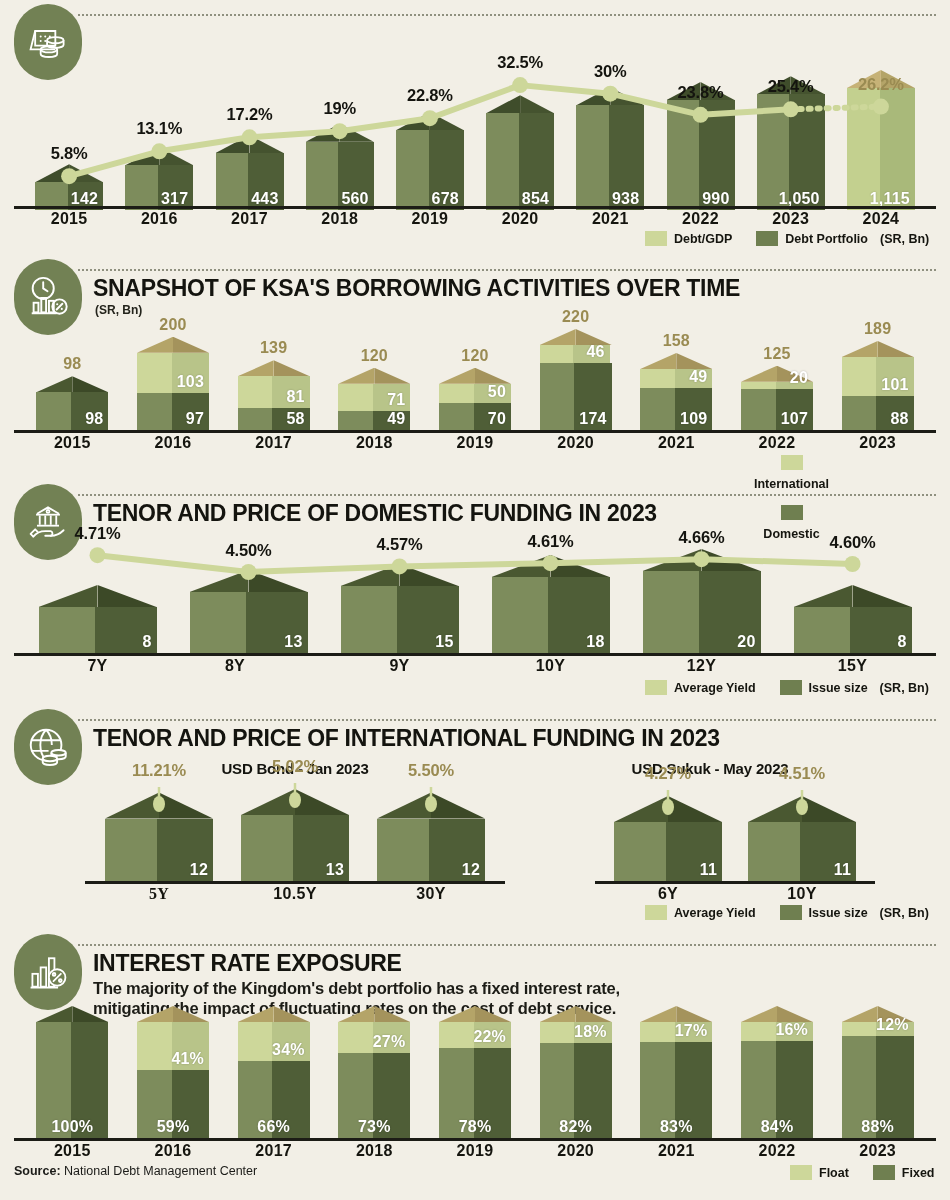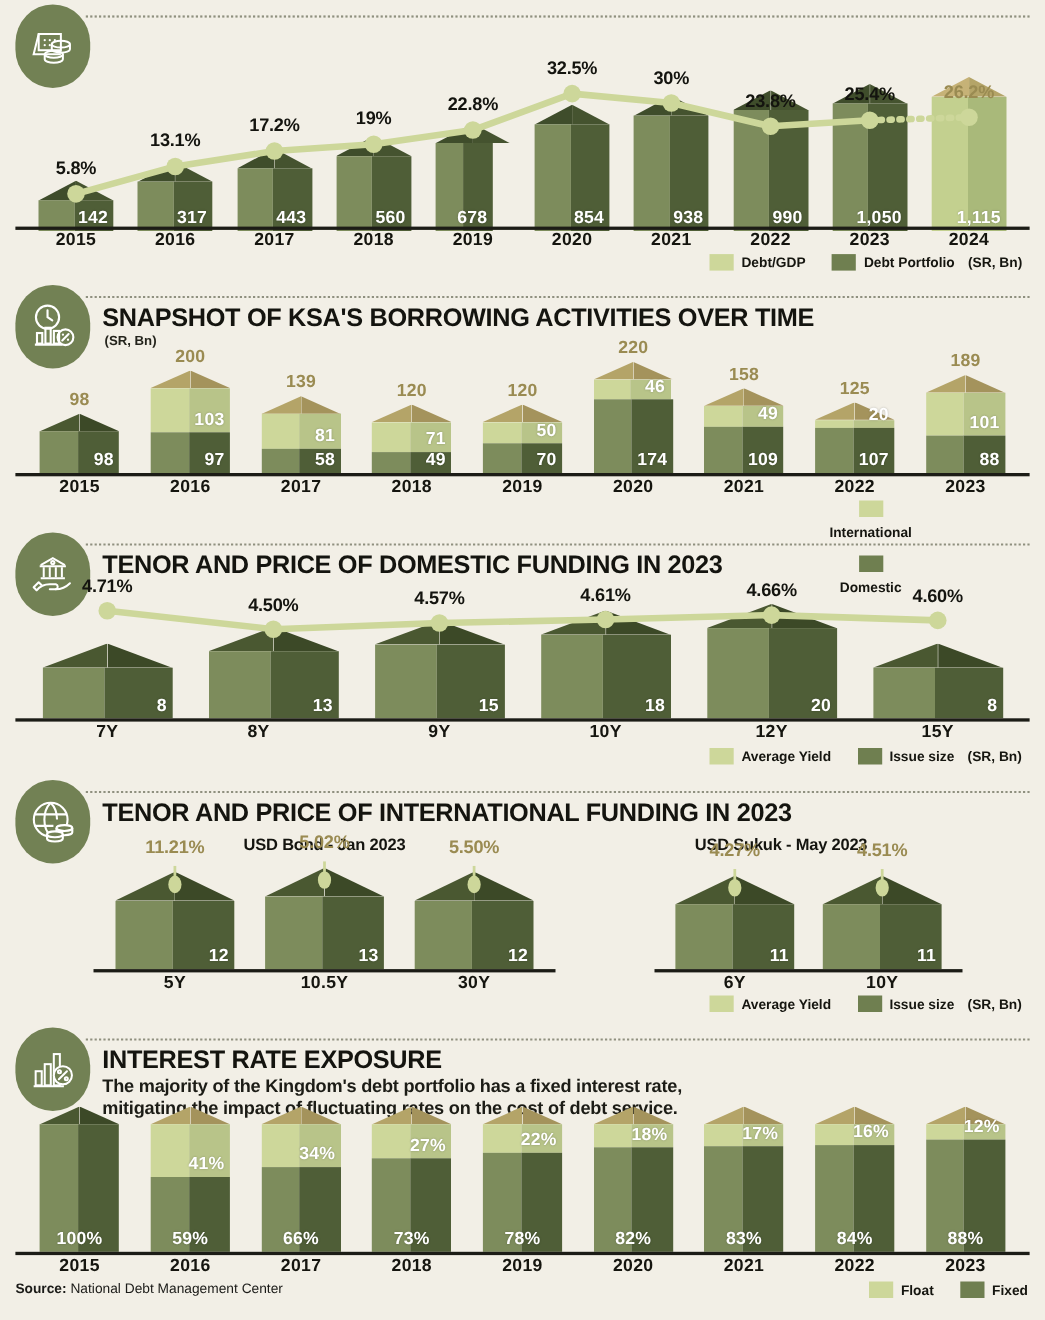--- a/index.html
+++ b/index.html
@@ -139,21 +139,21 @@
         </div>
         <div class="bar" style="left:291.70000000000005px;width:68px;height:68.24215246636771px;top:81.75784753363229px;position:absolute;">
           <div class="f-left" style="position:absolute;left:0;top:0;bottom:0;width:48%;background:#7d8c5c;"></div>
           <div class="f-right" style="position:absolute;right:0;top:0;bottom:0;width:52%;background:#4f5e37;"></div>
           <div class="top3d" style="position:absolute;left:0;top:-18px;width:68px;height:18px;">
             <div style="position:absolute;left:0;top:0;width:50%;height:100%;background:#3f4d2b;clip-path:polygon(0 100%,100% 0,100% 100%);"></div>
             <div style="position:absolute;right:0;top:0;width:50%;height:100%;background:#45532f;clip-path:polygon(0 0,100% 100%,0 100%);"></div>
           </div>
           <div class="val">560</div>
         </div>
-        <div class="bar" style="left:381.90000000000003px;width:52px;height:79.67174887892376px;top:70.32825112107624px;position:absolute;">
+        <div class="bar" style="left:381.90000000000003px;width:68px;height:79.67174887892376px;top:70.32825112107624px;position:absolute;">
           <div class="f-left" style="position:absolute;left:0;top:0;bottom:0;width:48%;background:#7d8c5c;"></div>
           <div class="f-right" style="position:absolute;right:0;top:0;bottom:0;width:52%;background:#4f5e37;"></div>
           <div class="top3d" style="position:absolute;left:0;top:-18px;width:68px;height:18px;">
             <div style="position:absolute;left:0;top:0;width:50%;height:100%;background:#3f4d2b;clip-path:polygon(0 100%,100% 0,100% 100%);"></div>
             <div style="position:absolute;right:0;top:0;width:50%;height:100%;background:#45532f;clip-path:polygon(0 0,100% 100%,0 100%);"></div>
           </div>
           <div class="val">678</div>
         </div>
         <div class="bar" style="left:472.1px;width:68px;height:96.71928251121076px;top:53.280717488789236px;position:absolute;">
           <div class="f-left" style="position:absolute;left:0;top:0;bottom:0;width:48%;background:#7d8c5c;"></div>
@@ -587,21 +587,21 @@
           <div class="val">12</div>
         </div>
         <div style="position:absolute;left:339px;top:3.53846153846154px;width:14px;height:26px;"><svg width="14" height="26" viewBox="0 0 14 26">
             <line x1="7" y1="0" x2="7" y2="12" stroke="#cdd79a" stroke-width="2.5"></line>
             <ellipse cx="7" cy="17" rx="6" ry="8" fill="#cdd79a"></ellipse>
           </svg></div>
         <div class="pctlab gold" style="left:296px;top:-22.46153846153846px;width:100px;">5.50%</div>
       </div>
     <div class="axis" style="left:85px;top:176px;width:420px;"></div>
     <div class="xlabels" id="p4ax" style="left:85px;top:180px;width:420px;">
-        <div class="xlab" style="position:absolute;left:20px;width:108px;top:0;">5Y</div>
+        <div class="xlab" style="position:absolute;left:20px;width:108px;top:0;font-family:Liberation Serif, serif;">5Y</div>
         <div class="xlab" style="position:absolute;left:156px;width:108px;top:0;">10.5Y</div>
         <div class="xlab" style="position:absolute;left:292px;width:108px;top:0;">30Y</div>
       </div>
 
     <div class="plot" id="p4b" style="left:595px;top:78px;width:280px;height:98px;">
         <div class="bar" style="left:19px;width:108px;height:58.92307692307692px;top:39.07692307692308px;position:absolute;">
           <div class="f-left" style="position:absolute;left:0;top:0;bottom:0;width:48%;background:#7d8c5c;"></div>
           <div class="f-right" style="position:absolute;right:0;top:0;bottom:0;width:52%;background:#4f5e37;"></div>
           <div class="top3d" style="position:absolute;left:0;top:-26px;width:108px;height:26px;">
             <div style="position:absolute;left:0;top:0;width:50%;height:100%;background:#4a5831;clip-path:polygon(0 100%,100% 0,100% 100%);"></div>

